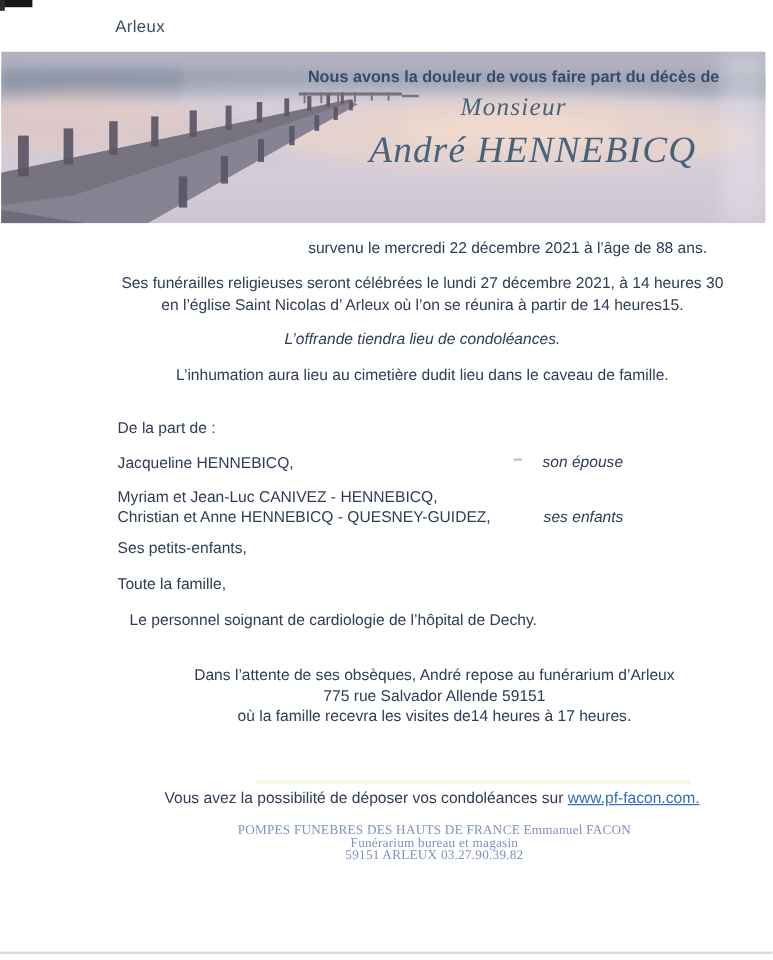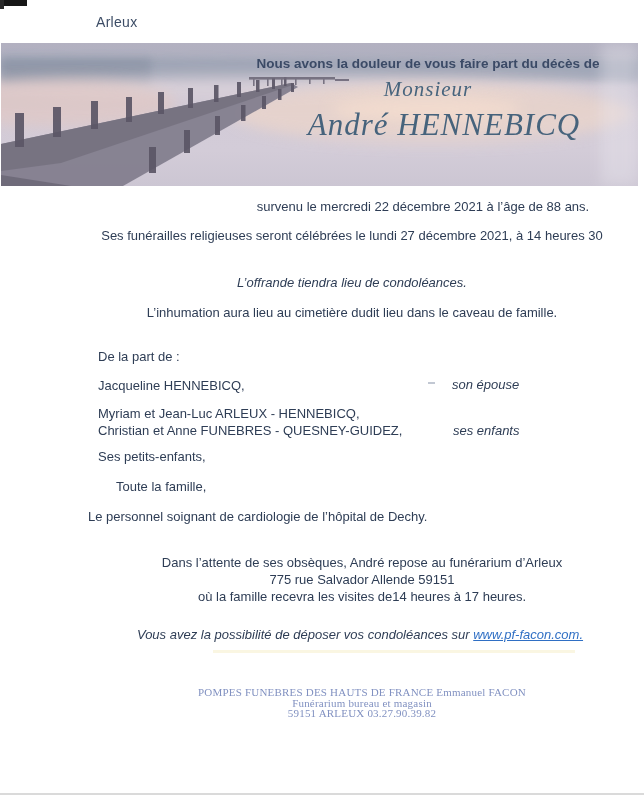--- a/index.html
+++ b/index.html
@@ -43,24 +43,24 @@
   .survenu{top:198px;left:222px;width:402px;}
   .funeral{top:227px;left:90px;width:524px;line-height:17.5px;}
   .offering{top:274px;left:90px;width:524px;}
   .burial{top:304px;left:90px;width:524px;}
   .from-heading{top:348px;left:98px;}
   .spouse{top:377px;left:98px;}
   .spouse-rel{top:376px;left:452px;}
   .children{top:406px;left:98px;line-height:16.5px;}
   .children-rel{top:422px;left:453px;}
   .grandchildren{top:448px;left:98px;}
-  .family-all{top:478px;left:116px;text-align:right;}
-  .staff{top:508px;left:88px;}
+  .family-all{top:478px;left:98px;text-align:right;}
+  .staff{top:508px;left:108px;}
   .repose{top:554px;left:100px;width:524px;line-height:17px;}
-  .condolences{top:626px;left:100px;width:520px;font-style:italic;}
+  .condolences{top:656px;left:100px;width:520px;}
   .condolence-link{
     color:#2f6fc4;text-decoration:underline;cursor:pointer;
   }
   .footer{
     top:687px;left:100px;width:524px;
     text-align:center;
     font-family:"Liberation Serif", serif;
     font-size:11px;line-height:10.5px;
     color:#8191c1;letter-spacing:.2px;
   }
@@ -156,34 +156,35 @@
   </div>
 
   <div class="abs banner-intro">Nous avons la douleur de vous faire part du décès de</div>
   <div class="abs banner-title">Monsieur</div>
   <div class="abs banner-name">André HENNEBICQ</div>
 
   <div class="abs line centered survenu">survenu le mercredi 22 décembre 2021 à l’âge de 88 ans.</div>
 
   <div class="abs line centered funeral">
     <div>Ses funérailles religieuses seront célébrées le lundi 27 décembre 2021, à 14 heures 30</div>
+    <div>en l’église Saint Nicolas d’ Arleux où l’on se réunira à partir de 14 heures15.</div>
   </div>
 
   <div class="abs line centered italic offering">L’offrande tiendra lieu de condoléances.</div>
   <div class="abs line centered burial">L’inhumation aura lieu au cimetière dudit lieu dans le caveau de famille.</div>
 
   <div class="abs line from-heading">De la part de :</div>
 
   <div class="abs line spouse">Jacqueline HENNEBICQ,</div>
   <div class="abs scan-speck"></div>
   <div class="abs line italic spouse-rel">son épouse</div>
 
   <div class="abs line children">
-    <div>Myriam et Jean-Luc ARLEUX - HENNEBICQ,</div>
-    <div>Christian et Anne FUNEBRES - QUESNEY-GUIDEZ,</div>
+    <div>Myriam et Jean-Luc CANIVEZ - HENNEBICQ,</div>
+    <div>Christian et Anne HENNEBICQ - QUESNEY-GUIDEZ,</div>
   </div>
   <div class="abs line italic children-rel">ses enfants</div>
 
   <div class="abs line grandchildren">Ses petits-enfants,</div>
   <div class="abs line family-all">Toute la famille,</div>
   <div class="abs line staff">Le personnel soignant de cardiologie de l’hôpital de Dechy.</div>
 
   <div class="abs line centered repose">
     <div>Dans l’attente de ses obsèques, André repose au funérarium d’Arleux</div>
     <div>775 rue Salvador Allende 59151</div>

